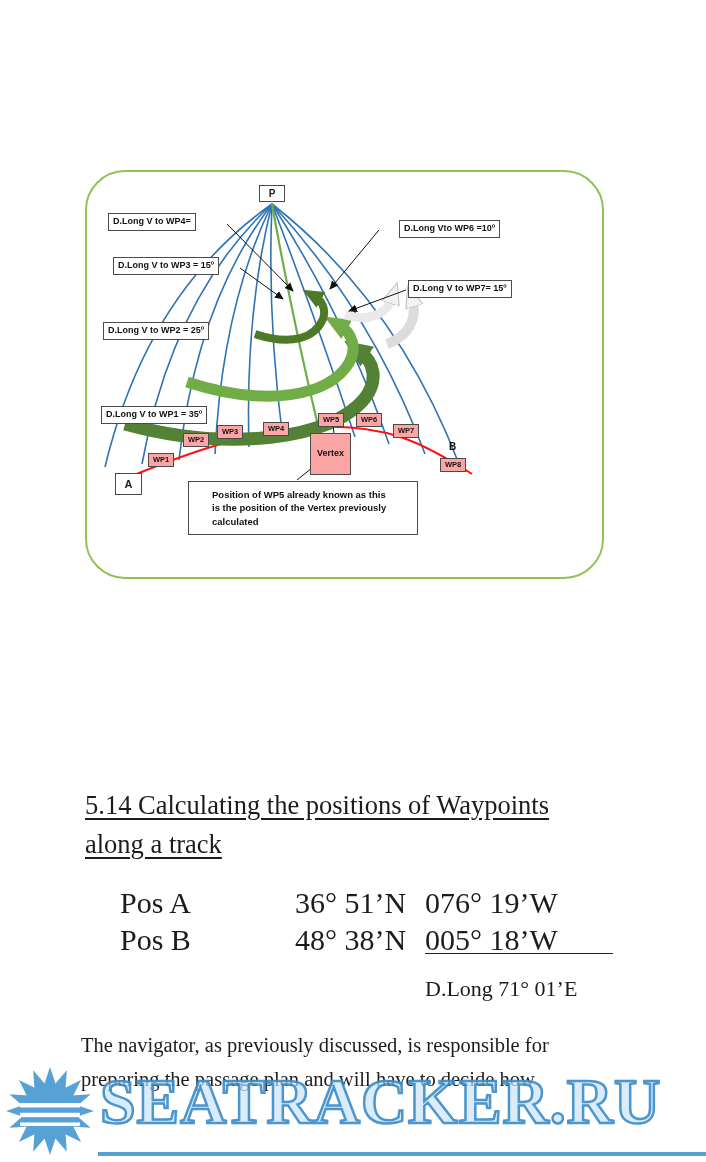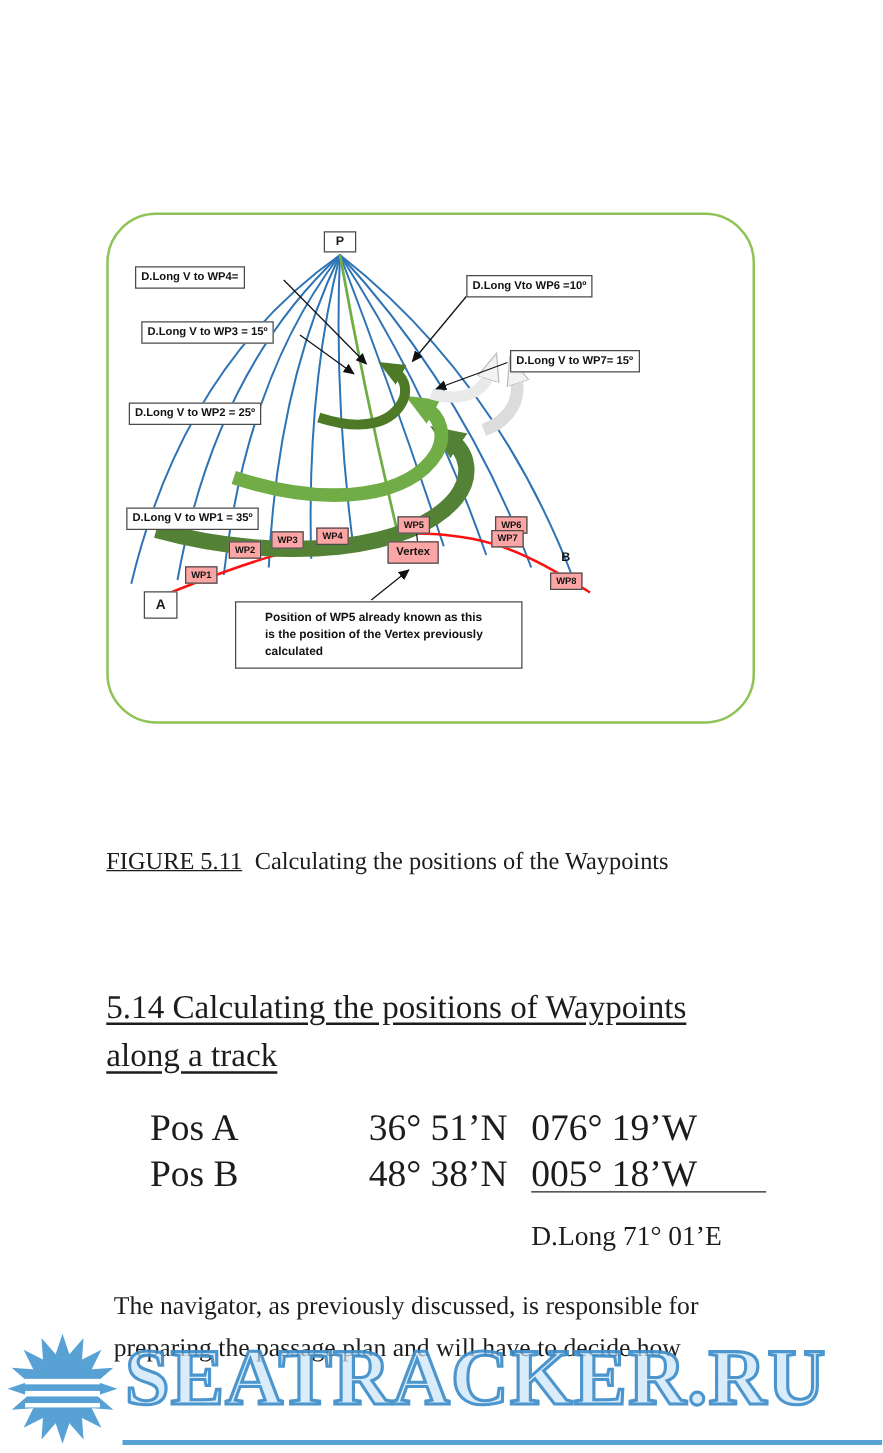--- a/index.html
+++ b/index.html
@@ -59,21 +59,21 @@
   .posrow .pr-name { display:inline-block; width:175px; }
   .posrow .pr-lat  { display:inline-block; width:130px; }
   .posrow-a { top:886px; }
   .posrow-b { top:923px; }
   .dlong {
     position:absolute; left:425px; top:953px; width:188px;
     border-top:1.5px solid #222; padding-top:22px; font-size:22px;
   }
 
   
-  .para { position:absolute; left:91px; top:1028px; width:550px; font-size:20.5px; line-height:34px; }
+  .para { position:absolute; left:81px; top:1028px; width:550px; font-size:20.5px; line-height:34px; }
   .para span { display:block; }
 
   
   .watermark { position:absolute; left:0; top:1065px; width:612px; height:97px; opacity:0.92;padding-left:40px; }
   .wm-text {
     position:absolute; left:100px; top:0px; font-family:"Liberation Serif", serif;
     font-size:64px; font-weight:bold; letter-spacing:1px; white-space:nowrap;
     color:rgba(201,227,247,0.75);
     -webkit-text-stroke:2.5px #3e8ec9;
   }
@@ -139,43 +139,40 @@
         <line x1="247" y1="261" x2="246" y2="253"></line>
       </g>
     </svg>
 
     <div class="polebox">P</div>
 
     <div class="figlabel" style="left:21px;  top:41px;">D.Long V to WP4=</div>
     <div class="figlabel" style="left:26px;  top:85px;">D.Long V to WP3 = 15º</div>
     <div class="figlabel" style="left:16px;  top:150px;">D.Long V to WP2 = 25º</div>
     <div class="figlabel" style="left:14px;  top:234px;">D.Long V to WP1 = 35º</div>
-    <div class="figlabel" style="left:286px; top:48px;">D.Long Vto WP6 =10º</div>
+    <div class="figlabel" style="left:312px; top:48px;">D.Long Vto WP6 =10º</div>
     <div class="figlabel" style="left:321px; top:108px;">D.Long V to WP7= 15º</div>
 
     <div class="wpbox" style="left:61px;  top:281px;">WP1</div>
     <div class="wpbox" style="left:96px;  top:261px;">WP2</div>
     <div class="wpbox" style="left:130px; top:253px;">WP3</div>
-    <div class="wpbox" style="left:166px; top:250px;">WP4</div>
+    <div class="wpbox" style="left:176px; top:250px;">WP4</div>
     <div class="wpbox" style="left:231px; top:241px;">WP5</div>
-    <div class="wpbox" style="left:269px; top:241px;margin-left:40px;">WP6</div>
+    <div class="wpbox" style="left:269px; top:241px;">WP6</div>
     <div class="wpbox" style="left:306px; top:252px;">WP7</div>
     <div class="wpbox" style="left:353px; top:286px;">WP8</div>
 
-    <div class="wpbox" style="left:223px; top:261px; font-size:9px; padding:3px 6px;">Vertex</div>
+    <div class="wpbox" style="left:223px; top:261px; font-size:9px; padding:15px 6px;">Vertex</div>
 
     <div class="abox">A</div>
     <div class="blabel">B</div>
 
     <div class="callout">Position of WP5 already known as this is the position of the Vertex previously calculated</div>
   </div>
 
-  <div class="caption-line1">
-    <span class="ref">FIGURE 5.11</span><span class="txt">Calculating the positions of the Waypoints</span>
-  </div>
 
   <div class="heading">
     <span>5.14 Calculating the positions of Waypoints</span>
     <span>along a track</span>
   </div>
 
   <div class="posrow posrow-a">
     <span class="pr-name">Pos A</span><span class="pr-lat">36° 51’N</span><span class="pr-lon">076° 19’W</span>
   </div>
   <div class="posrow posrow-b">

